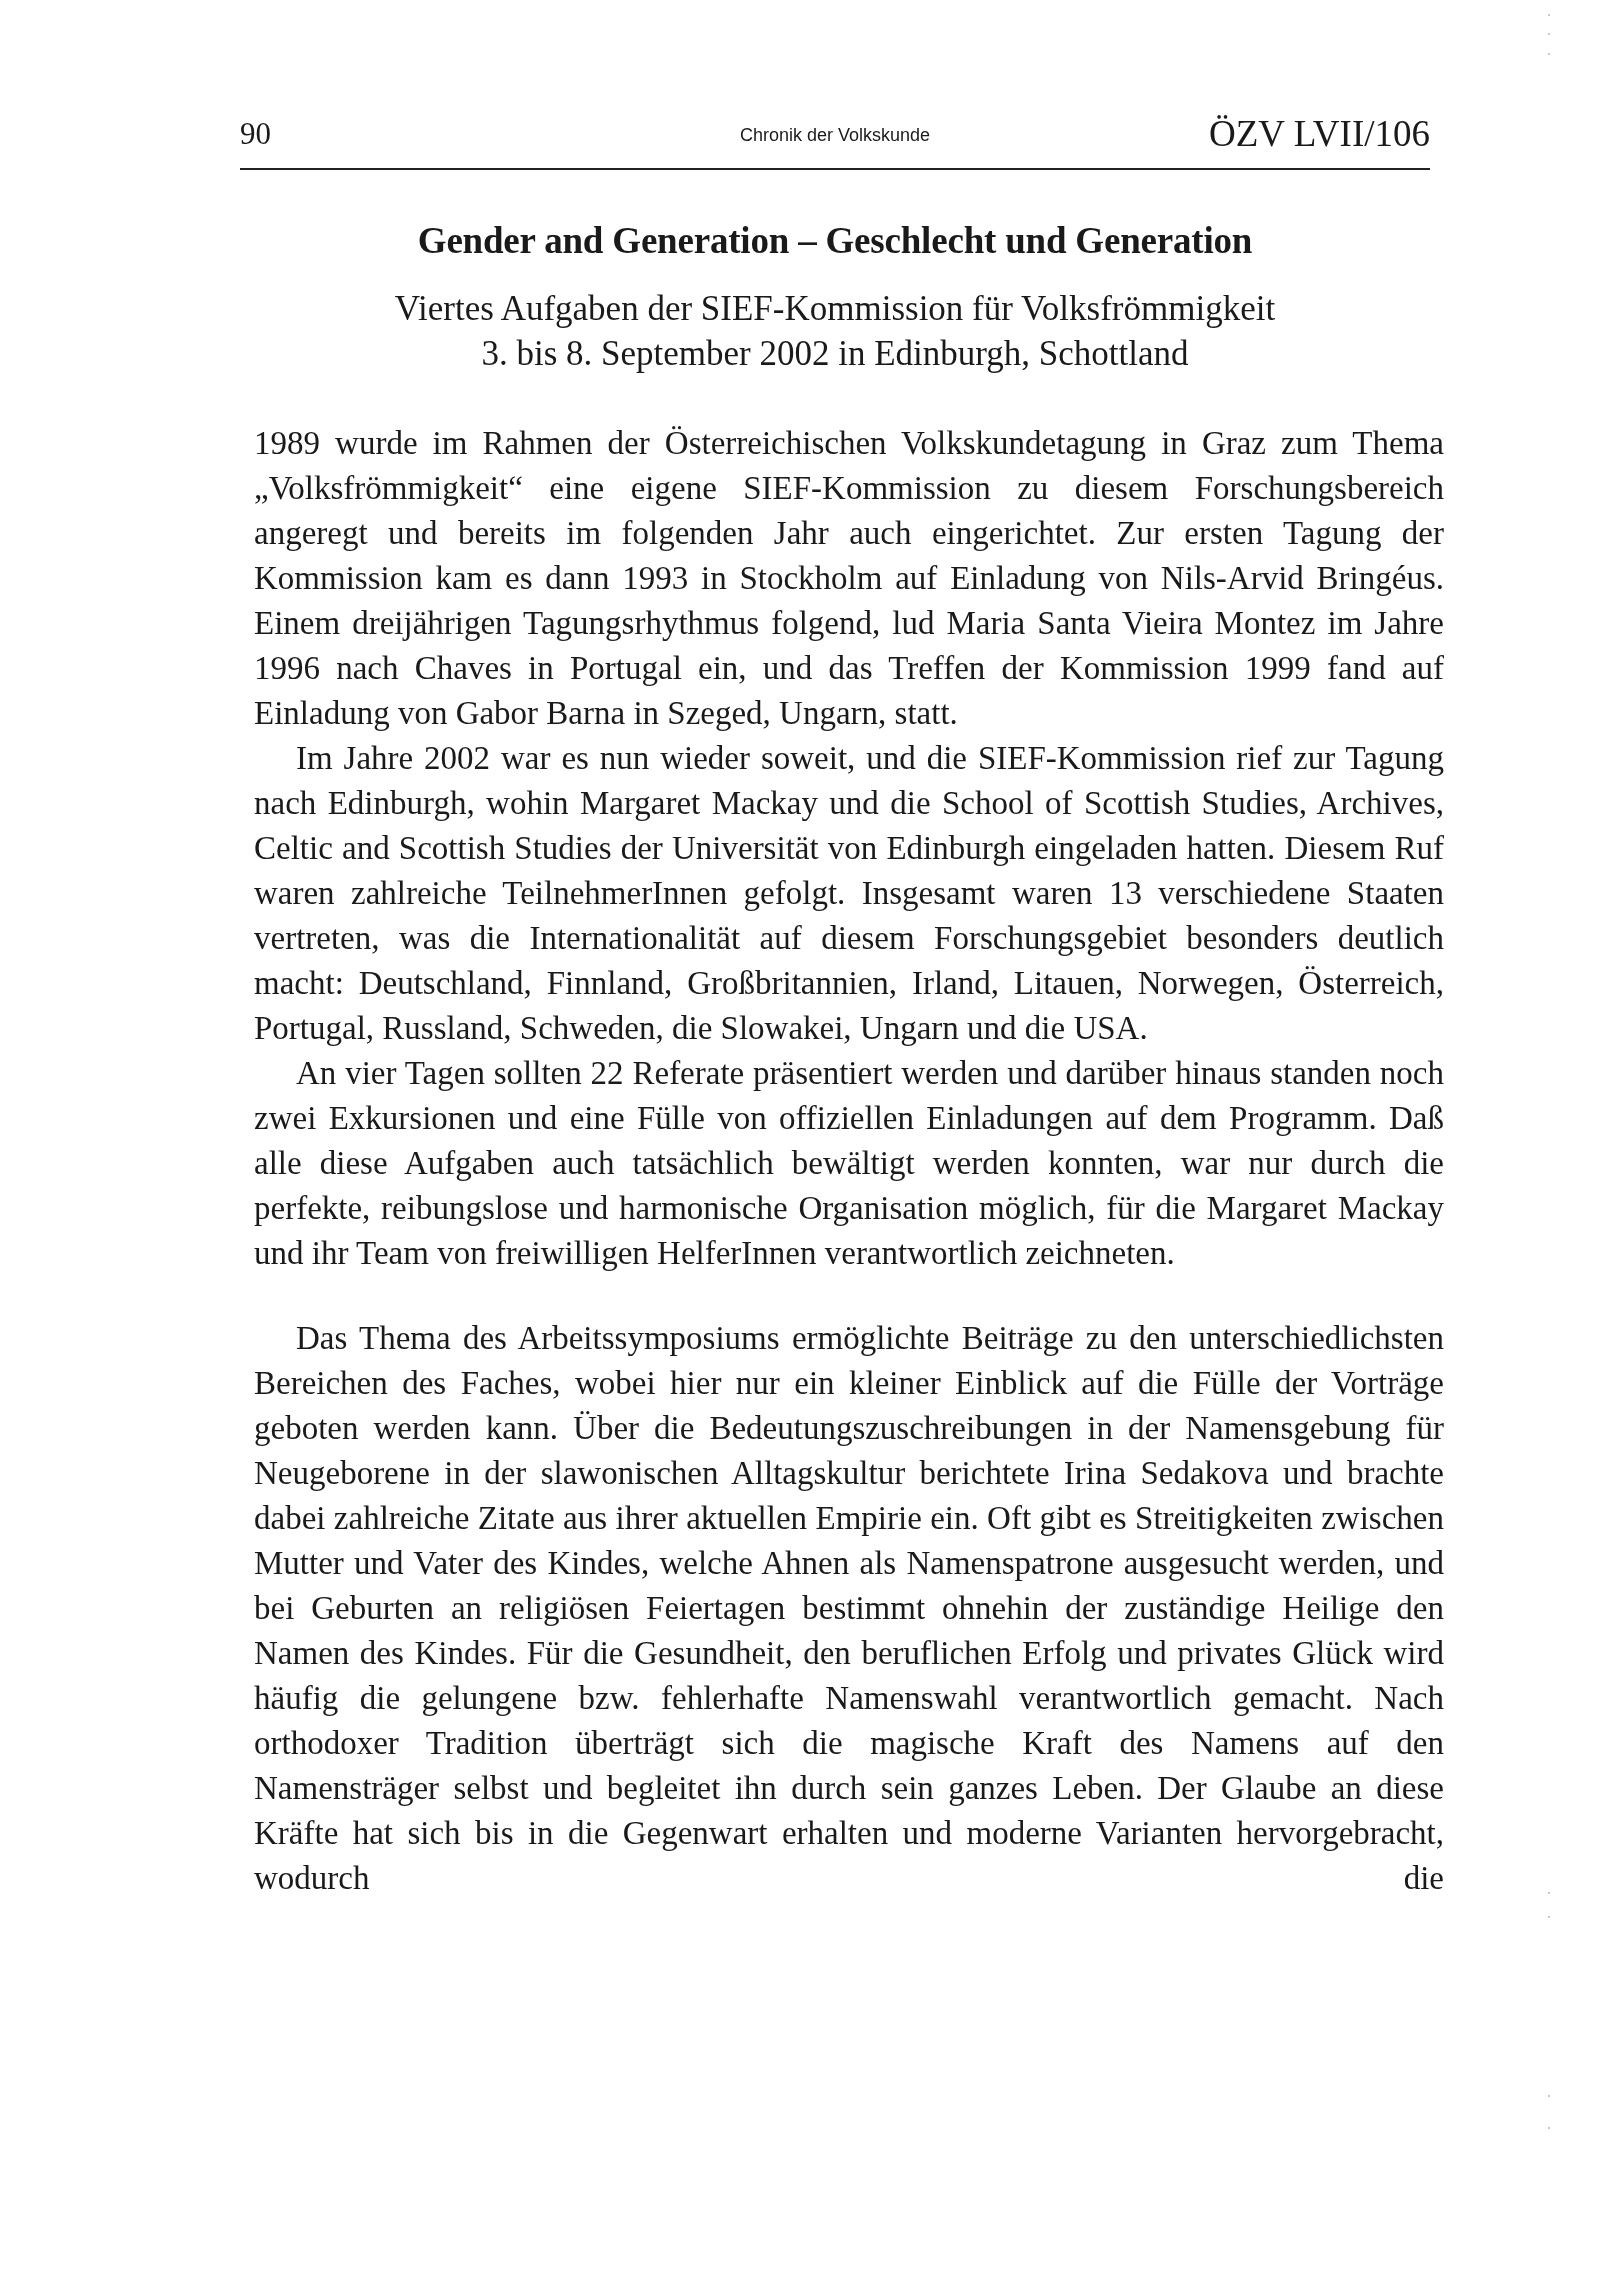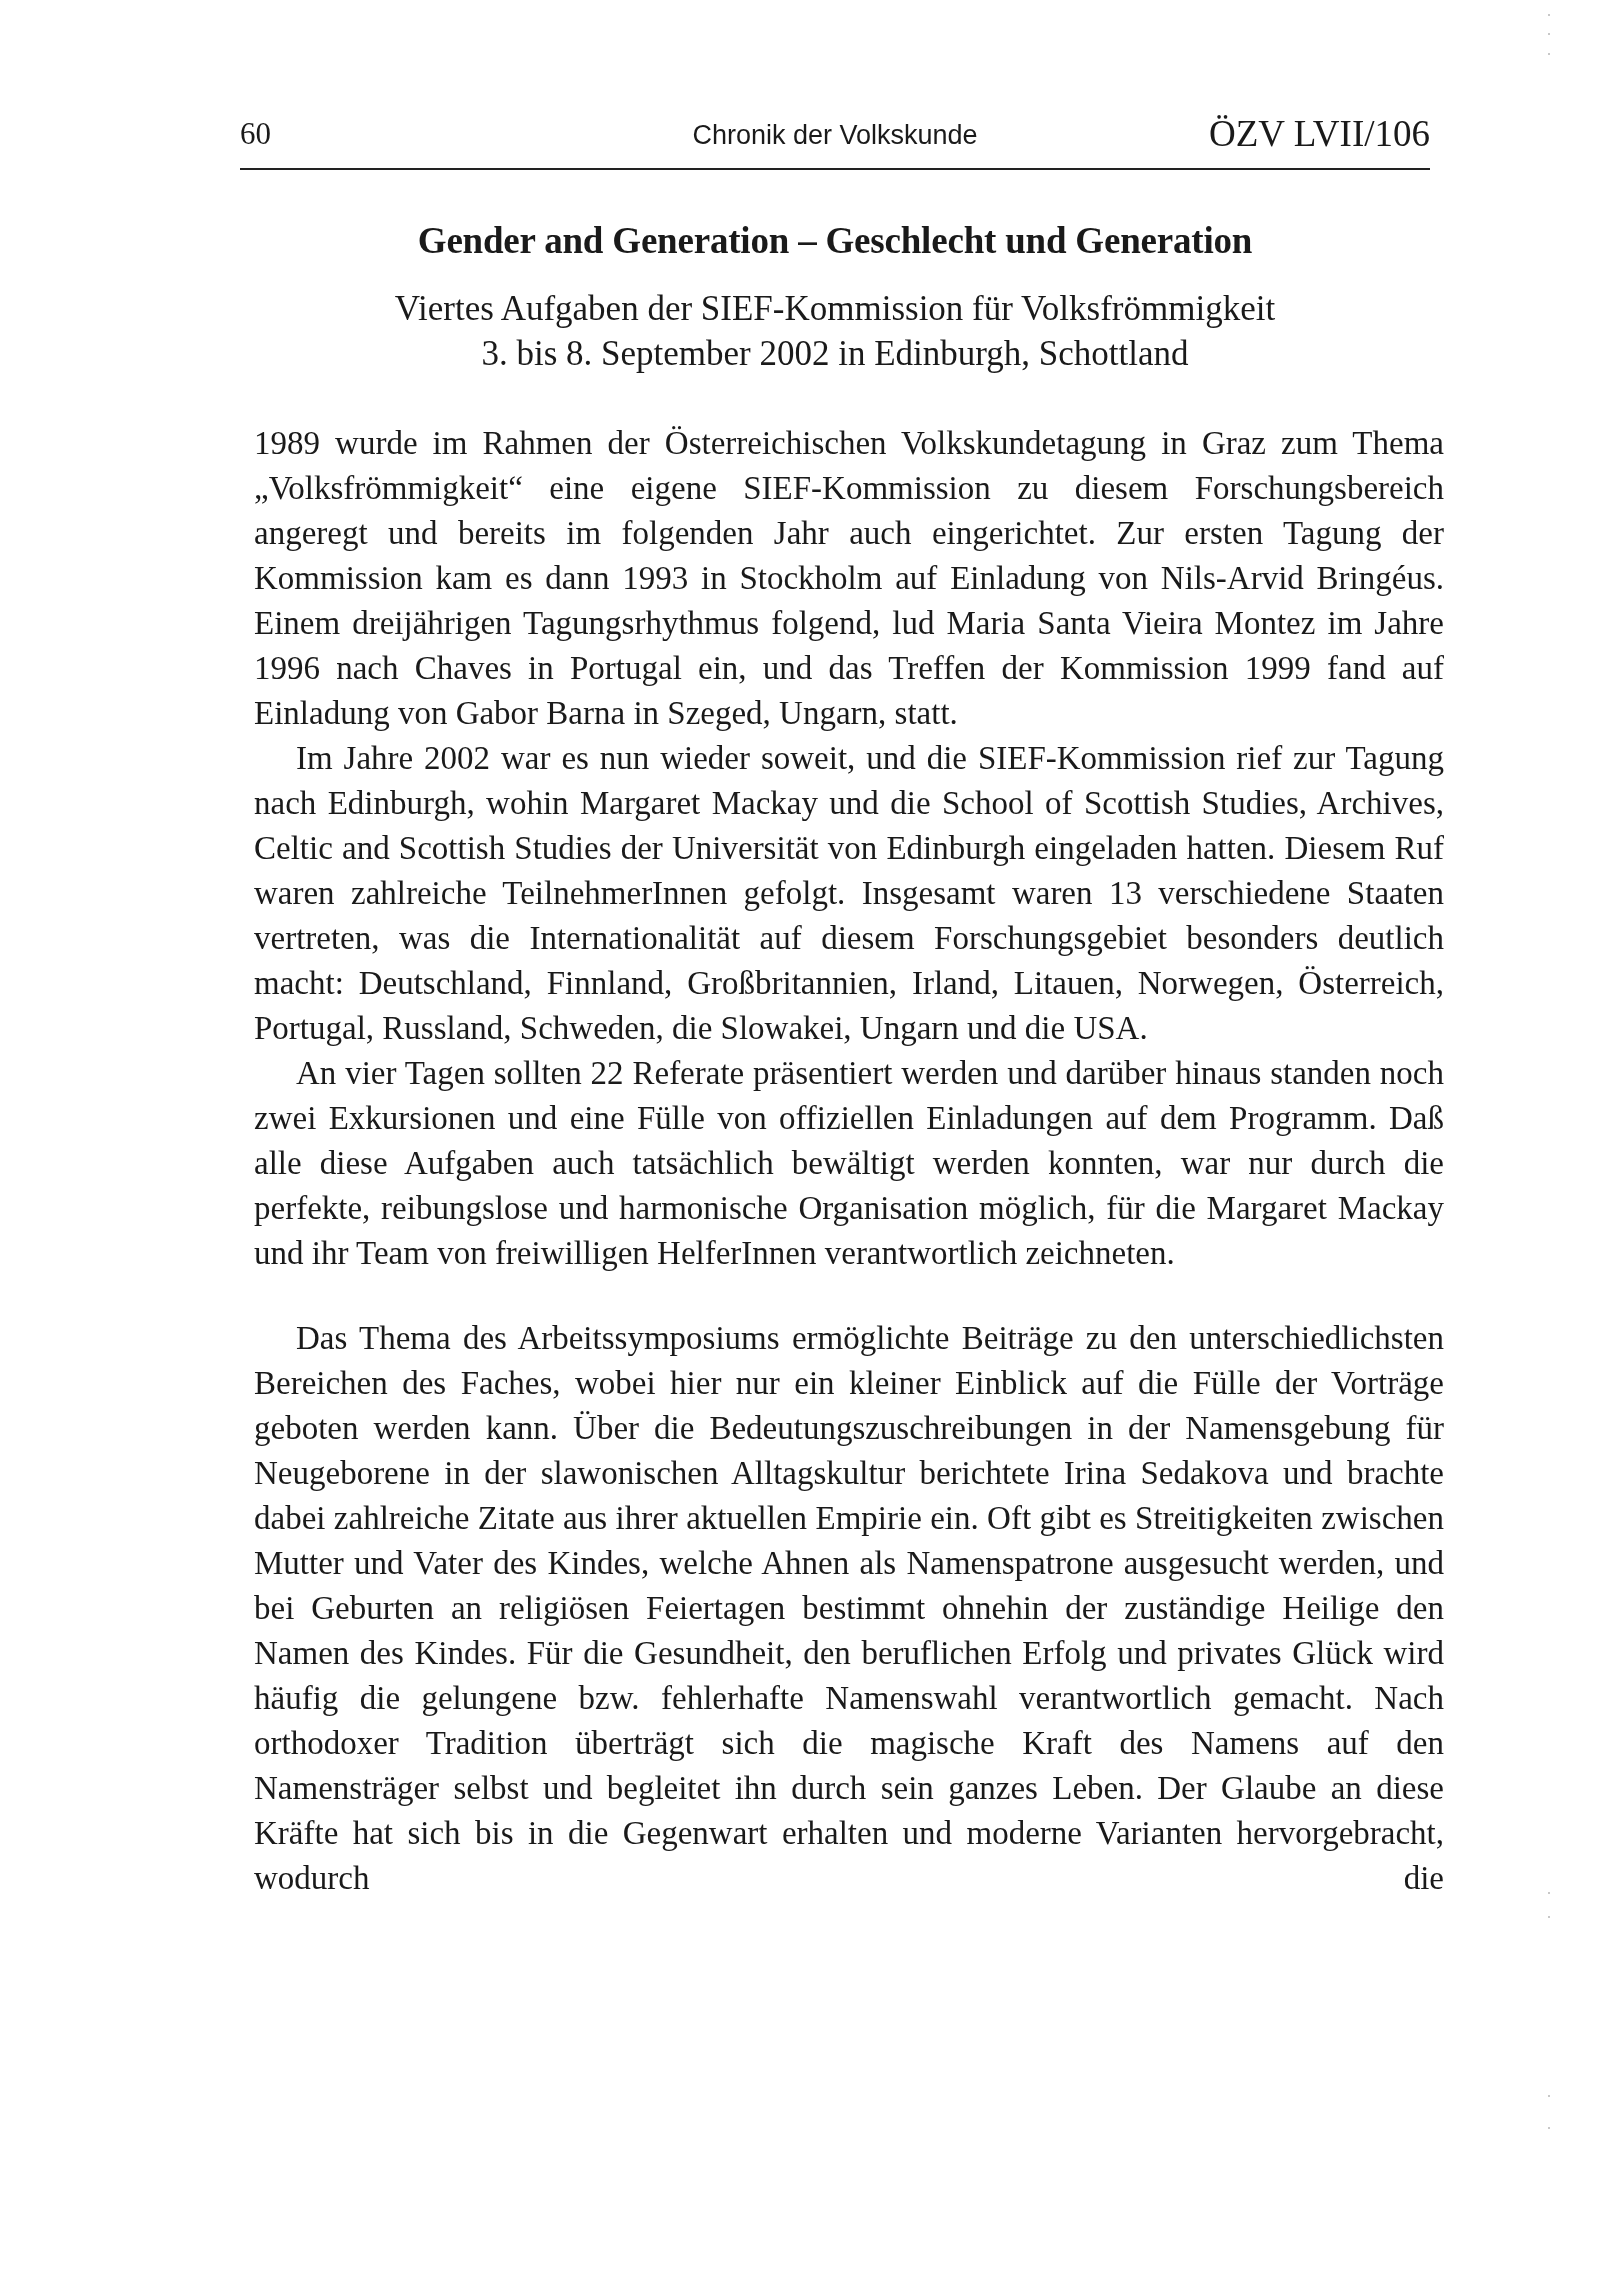--- a/index.html
+++ b/index.html
@@ -32,21 +32,21 @@
       left: 0;
       top: 0;
       font-size: 31px;
     }
     .running-head .section-title {
       position: absolute;
       left: 0;
       right: 0;
       text-align: center;
       font-family: "Liberation Sans", "DejaVu Sans", sans-serif;
-      font-size: 27px;
+      font-size: 18px;
       top: 1.6px;
     }
     .running-head .journal-ref {
       position: absolute;
       right: 0;
       top: 0;
       font-size: 37px;
     }
     .head-rule {
       position: absolute;
@@ -104,21 +104,21 @@
       height: 1.6px;
       background: #c8c8c8;
     }
   </style>
 </head>
 <body>
 
 <div class="page">
 
   <div class="running-head">
-    <span class="page-number">60</span>
+    <span class="page-number">90</span>
     <span class="section-title">Chronik der Volkskunde</span>
     <span class="journal-ref">ÖZV LVII/106</span>
   </div>
   <div class="head-rule"></div>
 
   <h1 class="article-title" style="margin:0;">Gender and Generation – Geschlecht und Generation</h1>
 
   <div class="subtitle">
     <div>Viertes Aufgaben der SIEF-Kommission für Volksfrömmigkeit</div>
     <div>3. bis 8. September 2002 in Edinburgh, Schottland</div>

